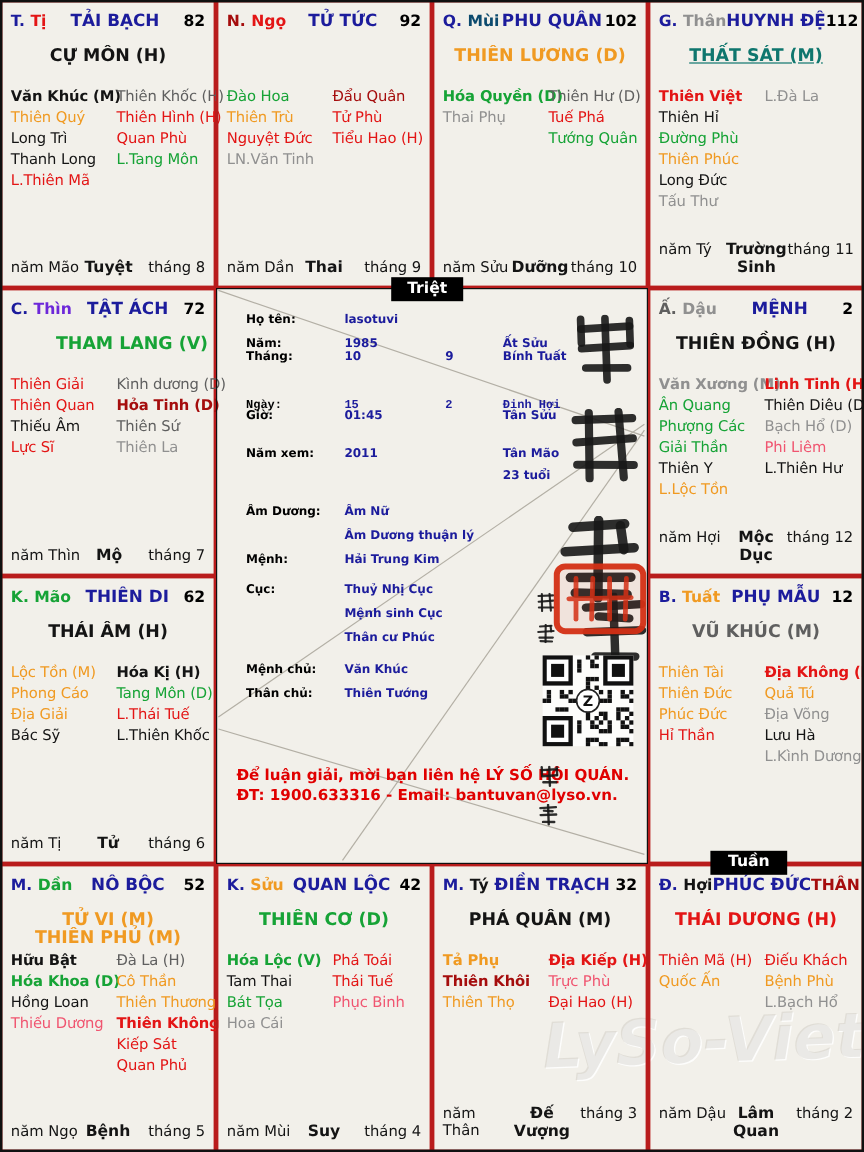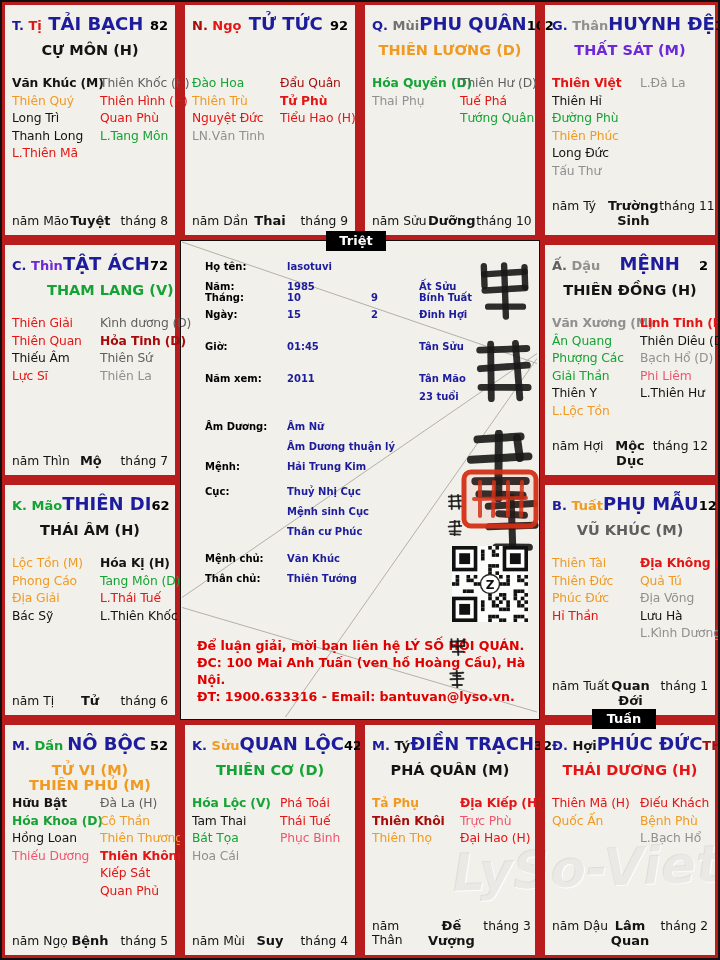--- a/index.html
+++ b/index.html
@@ -9,24 +9,24 @@
     font-family:"DejaVu Sans","Liberation Sans",sans-serif;
     -webkit-font-smoothing:antialiased;
   }
   #wrap{position:absolute;inset:0;}
   .watermark{position:absolute;font-weight:bold;font-style:italic;white-space:nowrap;
     color:rgba(95,88,70,0.12);text-shadow:1px 1px 0 rgba(255,255,255,0.85);pointer-events:none;}
   #wm-left{left:128px;top:842px;font-size:50px;letter-spacing:1px;}
   #wm-right{left:452px;top:838px;font-size:52px;transform:rotate(-2deg);}
   #board{position:absolute;inset:0;}
   #outer-border{position:absolute;inset:0;border:2px solid #101010;pointer-events:none;z-index:20;}
-  .palace{position:absolute;width:180px;height:240px;box-sizing:border-box;border:5px solid #b91c1c;background:transparent;}
+  .palace{position:absolute;width:180px;height:240px;box-sizing:border-box;border:2px solid #b91c1c;background:transparent;}
   .p-header{position:absolute;top:8px;left:7px;right:7px;display:flex;align-items:baseline;font-weight:bold;font-size:13px;white-space:nowrap;}
   .p-sb{white-space:nowrap;}
-  .p-name{flex:1;text-align:center;color:#1c1c9c;font-size:18px;}
+  .p-name{flex:1;text-align:center;color:#1c1c9c;font-size:14px;}
   .p-extra{margin-right:5px;}
   .p-num{color:#000;}
   .p-main{position:absolute;top:38px;left:2px;right:2px;text-align:center;font-weight:bold;font-size:14.5px;line-height:15px;}
   .p-main div{white-space:nowrap;}
   .p-cols{position:absolute;top:70px;left:7px;right:2px;font-size:12.3px;line-height:17.5px;letter-spacing:-0.1px;}
   .p-col-l{position:absolute;left:0;top:0;white-space:nowrap;}
   .p-col-r{position:absolute;left:88px;top:0;white-space:nowrap;}
   .p-col-l div,.p-col-r div{white-space:nowrap;}
   .p-bottom{position:absolute;left:7px;right:7px;bottom:7px;display:flex;align-items:baseline;font-size:12.3px;color:#141414;}
   .p-year{min-width:56px;}
@@ -91,33 +91,33 @@
         </div>
         <div class="p-cols">
           <div class="p-col-l">
             <div style="color: rgb(22, 163, 54);">Đào Hoa</div>
             <div style="color: rgb(240, 154, 34);">Thiên Trù</div>
             <div style="color: rgb(227, 21, 21);">Nguyệt Đức</div>
             <div style="color: rgb(144, 144, 144);">LN.Văn Tinh</div>
           </div>
           <div class="p-col-r">
             <div style="color: rgb(165, 13, 13);">Đẩu Quân</div>
-            <div style="color: rgb(227, 21, 21); font-weight: bold;">Tử Phù</div>
+            <div style="color: rgb(227, 21, 21);">Tử Phù</div>
             <div style="color: rgb(227, 21, 21);">Tiểu Hao (H)</div>
           </div>
         </div>
         <div class="p-bottom">
           <span class="p-year">năm Dần</span>
           <span class="p-stage">Thai</span>
           <span class="p-month">tháng 9</span>
         </div>
       </div>
       <div class="palace" style="left: 360px; top: 0px;">
         <div class="p-header">
-          <span class="p-sb"><span style="color: rgb(28, 28, 156);">Q.</span>&nbsp;<span style="color: #737373;">Mùi</span></span>
+          <span class="p-sb"><span style="color: rgb(28, 28, 156);">Q.</span>&nbsp;<span style="color: #0c4a6e;">Mùi</span></span>
           <span class="p-name">PHU QUÂN</span>
           <span class="p-num">102</span>
         </div>
         <div class="p-main">
           <div style="color: rgb(240, 154, 34);">THIÊN LƯƠNG (D)</div>
         </div>
         <div class="p-cols">
           <div class="p-col-l">
             <div style="color: rgb(22, 163, 54); font-weight: bold;">Hóa Quyền (D)</div>
             <div style="color: rgb(144, 144, 144);">Thai Phụ</div>
@@ -134,21 +134,21 @@
           <span class="p-month">tháng 10</span>
         </div>
       </div>
       <div class="palace" style="left: 540px; top: 0px;">
         <div class="p-header">
           <span class="p-sb"><span style="color: rgb(28, 28, 156);">G.</span>&nbsp;<span style="color: rgb(144, 144, 144);">Thân</span></span>
           <span class="p-name">HUYNH ĐỆ</span>
           <span class="p-num">112</span>
         </div>
         <div class="p-main">
-          <div style="color: #6d28d9;">THẤT SÁT (M)</div>
+          <div style="color: #0f766e; text-decoration: underline;">THẤT SÁT (M)</div>
         </div>
         <div class="p-cols">
           <div class="p-col-l">
             <div style="color: rgb(227, 21, 21); font-weight: bold;">Thiên Việt</div>
             <div style="color: rgb(20, 20, 20);">Thiên Hỉ</div>
             <div style="color: rgb(22, 163, 54);">Đường Phù</div>
             <div style="color: rgb(240, 154, 34);">Thiên Phúc</div>
             <div style="color: rgb(20, 20, 20);">Long Đức</div>
             <div style="color: rgb(144, 144, 144);">Tấu Thư</div>
           </div>
@@ -268,25 +268,20 @@
             <div style="color: rgb(240, 154, 34);">Phúc Đức</div>
             <div style="color: rgb(227, 21, 21);">Hỉ Thần</div>
           </div>
           <div class="p-col-r">
             <div style="color: rgb(227, 21, 21); font-weight: bold;">Địa Không (H)</div>
             <div style="color: rgb(240, 154, 34);">Quả Tú</div>
             <div style="color: rgb(144, 144, 144);">Địa Võng</div>
             <div style="color: rgb(20, 20, 20);">Lưu Hà</div>
             <div style="color: rgb(144, 144, 144);">L.Kình Dương</div>
           </div>
-        </div>
-        <div class="p-bottom">
-          <span class="p-year">năm Tuất</span>
-          <span class="p-stage">Quan Đới</span>
-          <span class="p-month">tháng 1</span>
         </div>
       </div>
       <div class="palace" style="left: 0px; top: 720px;">
         <div class="p-header">
           <span class="p-sb"><span style="color: rgb(28, 28, 156);">M.</span>&nbsp;<span style="color: rgb(22, 163, 54);">Dần</span></span>
           <span class="p-name">NÔ BỘC</span>
           <span class="p-num">52</span>
         </div>
         <div class="p-main">
           <div style="color: rgb(240, 154, 34);">TỬ VI (M)</div>
@@ -414,21 +409,21 @@
           <span class="c-label">Năm:</span>
           <span class="c-value">1985</span>
           <span class="c-canchi">Ất Sửu</span>
         </div>
         <div class="c-line" style="top: 51px;">
           <span class="c-label">Tháng:</span>
           <span class="c-value">10</span>
           <span class="c-extra">9</span>
           <span class="c-canchi">Bính Tuất</span>
         </div>
-        <div class="c-line" style="top: 68px;">
+        <div class="c-line" style="top: 92px; font-family: Liberation Mono, monospace;">
           <span class="c-label">Ngày:</span>
           <span class="c-value">15</span>
           <span class="c-extra">2</span>
           <span class="c-canchi">Đinh Hợi</span>
         </div>
         <div class="c-line" style="top: 100px;">
           <span class="c-label">Giờ:</span>
           <span class="c-value">01:45</span>
           <span class="c-canchi">Tân Sửu</span>
         </div>
@@ -465,21 +460,20 @@
           <span class="c-label">Mệnh chủ:</span>
           <span class="c-value">Văn Khúc</span>
         </div>
         <div class="c-line" style="top: 332px;">
           <span class="c-label">Thân chủ:</span>
           <span class="c-value">Thiên Tướng</span>
         </div>
       </div>
     <div id="contact">
         <div>Để luận giải, mời bạn liên hệ LÝ SỐ HỘI QUÁN.</div>
-        <div>ĐC: 100 Mai Anh Tuấn (ven hồ Hoàng Cầu), Hà Nội.</div>
         <div>ĐT: 1900.633316 - Email: bantuvan@lyso.vn.</div>
       </div>
   </div>
 
   <div id="callig">
       <svg viewBox="0 0 100 100" width="58" height="58" class="glyph" style="left: 476px; top: 262px;">
         <g transform="rotate(-2 50 50)">
           <line x1="15" y1="20" x2="85" y2="18" stroke="#181818" stroke-width="11" stroke-linecap="round" opacity="0.9"></line>
           <line x1="50" y1="6" x2="50" y2="94" stroke="#181818" stroke-width="11" stroke-linecap="round" opacity="0.9"></line>
           <line x1="15" y1="48" x2="85" y2="46" stroke="#181818" stroke-width="11" stroke-linecap="round" opacity="0.9"></line>

